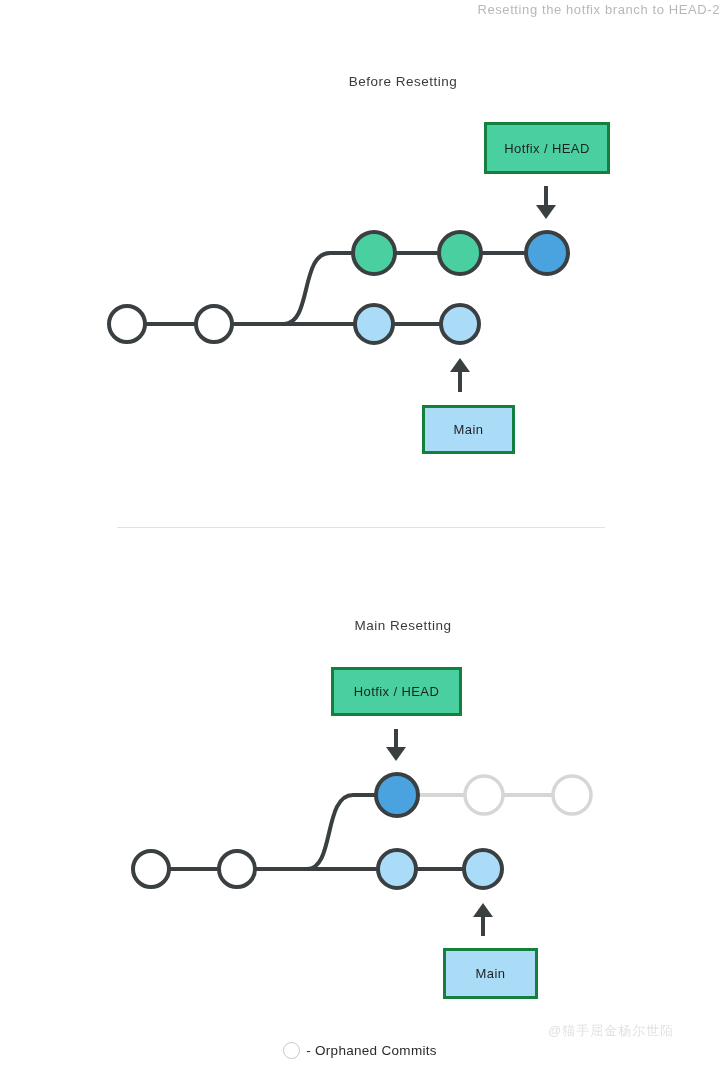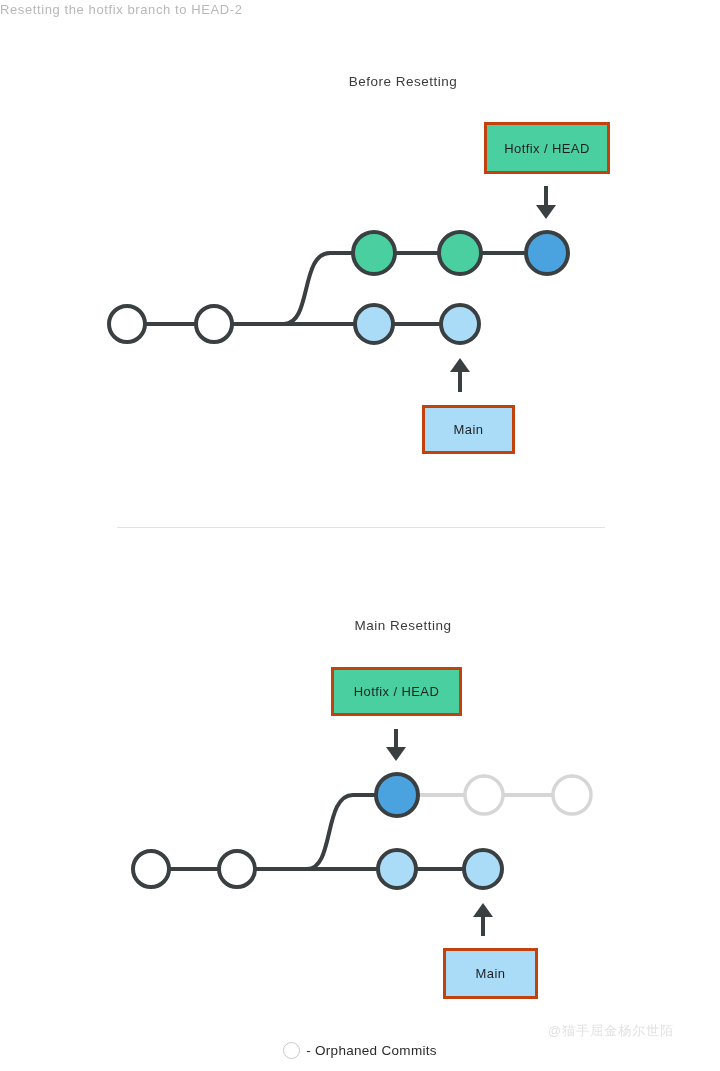--- a/index.html
+++ b/index.html
@@ -14,21 +14,21 @@
     overflow: hidden;
     font-family: "Liberation Sans", "DejaVu Sans", sans-serif;
     color: #333333;
   }
 
   .page-title {
     position: absolute;
     left: 0;
     top: 0;
     width: 720px;
-    text-align: left;
+    text-align: right;
     font-size: 13px;
     letter-spacing: 0.6px;
     color: #b8b8b8;
     line-height: 20px;
   }
 
   .section-title {
     position: absolute;
     width: 720px;
     text-align: center;
@@ -46,21 +46,21 @@
     top: 527px;
     width: 488px;
     height: 1px;
     background: #e2e2e2;
   }
 
   
   .label-box {
     position: absolute;
     box-sizing: border-box;
-    border: 3px solid #c2410c;
+    border: 3px solid #15803d;
     display: flex;
     align-items: center;
     justify-content: center;
     font-size: 13px;
     letter-spacing: 0.4px;
     color: #1d2124;
   }
   .label-box.green { background: #4ad0a0; }
   .label-box.blue  { background: #abdcf7; margin-left: 8px; }
 

